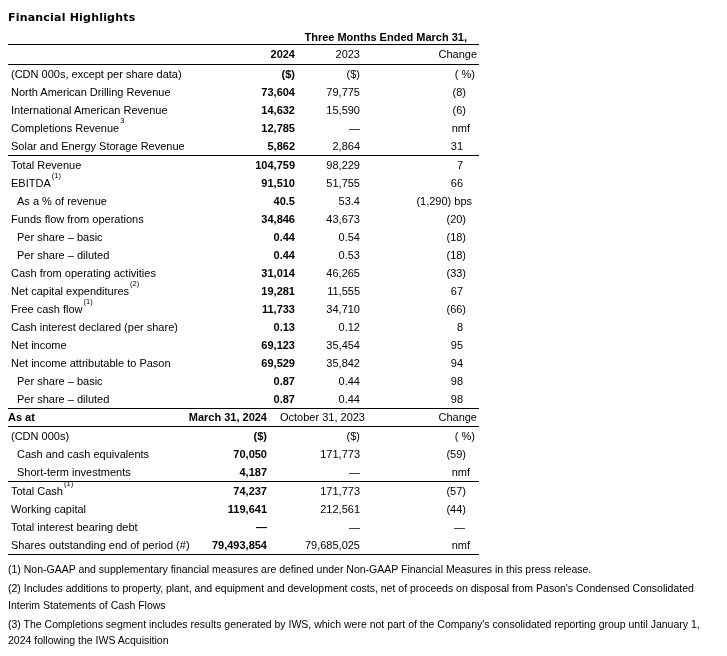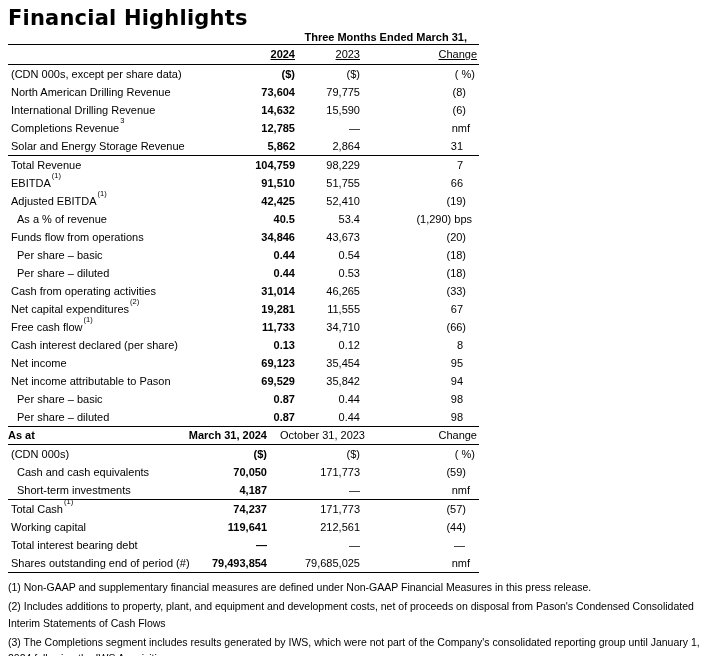--- a/index.html
+++ b/index.html
@@ -4,35 +4,35 @@
 <style>
   html,body{margin:0;padding:0;background:#ffffff;}
   body{
     width:727px;height:656px;overflow:hidden;
     font-family:"Liberation Sans",sans-serif;color:#000;
     -webkit-font-smoothing:antialiased;
   }
   .page{padding:6px 0 0 8px;width:719px;height:650px;overflow:hidden;}
   h1{
     font-family:"DejaVu Sans",sans-serif;
-    font-size:21px;line-height:20px;font-weight:bold;
+    font-size:11px;line-height:20px;font-weight:bold;
     margin:2px 0 3px 0;letter-spacing:0.2px;
   }
   table{border-collapse:collapse;table-layout:fixed;width:471px;}
   th,td{
     font-size:11px;line-height:18px;height:18px;
     padding:0;vertical-align:middle;white-space:nowrap;
     font-weight:normal;text-align:left;
   }
   .num{text-align:right;}
   .c1{font-weight:bold;}
   
   .span-row th{border-bottom:1.5px solid #000;height:13px;line-height:13px;}
   .span-head{font-weight:bold;padding-right:12px;}
-  .col-row th{border-bottom:1.5px solid #000;height:19px;line-height:19px;text-decoration:underline;}
+  .col-row th{border-bottom:1.5px solid #000;height:19px;line-height:19px;}
   thead th.c3{padding-right:2px;}
   
   #table2 thead th{
     border-top:1.5px solid #000;border-bottom:1.5px solid #000;
     height:17px;line-height:17px;
   }
   #table2 thead th.label{font-weight:bold;}
   #table2 tbody td.c2{padding-right:5px;}
   
   td.label{padding-left:3px;}
@@ -80,21 +80,21 @@
           <td class="num c2">($)</td>
           <td class="num c3" style="padding-right: 4px;">( %)</td>
         </tr>
         <tr>
           <td class="label">North American Drilling Revenue</td>
           <td class="num c1">73,604</td>
           <td class="num c2">79,775</td>
           <td class="num c3" style="padding-right: 13px;">(8)</td>
         </tr>
         <tr>
-          <td class="label">International Drilling Revenue</td>
+          <td class="label">International American Revenue</td>
           <td class="num c1">14,632</td>
           <td class="num c2">15,590</td>
           <td class="num c3" style="padding-right: 13px;">(6)</td>
         </tr>
         <tr>
           <td class="label">Completions Revenue<sup>3</sup></td>
           <td class="num c1">12,785</td>
           <td class="num c2">—</td>
           <td class="num c3" style="padding-right: 9px;">nmf</td>
         </tr>
@@ -108,26 +108,20 @@
           <td class="label">Total Revenue</td>
           <td class="num c1">104,759</td>
           <td class="num c2">98,229</td>
           <td class="num c3" style="padding-right: 16px;">7</td>
         </tr>
         <tr>
           <td class="label">EBITDA<sup>(1)</sup></td>
           <td class="num c1">91,510</td>
           <td class="num c2">51,755</td>
           <td class="num c3" style="padding-right: 16px;">66</td>
-        </tr>
-        <tr>
-          <td class="label">Adjusted EBITDA<sup>(1)</sup></td>
-          <td class="num c1">42,425</td>
-          <td class="num c2">52,410</td>
-          <td class="num c3" style="padding-right: 13px;">(19)</td>
         </tr>
         <tr class="sub">
           <td class="label">As a % of revenue</td>
           <td class="num c1">40.5</td>
           <td class="num c2">53.4</td>
           <td class="num c3" style="padding-right: 7px;">(1,290) bps</td>
         </tr>
         <tr>
           <td class="label">Funds flow from operations</td>
           <td class="num c1">34,846</td>

